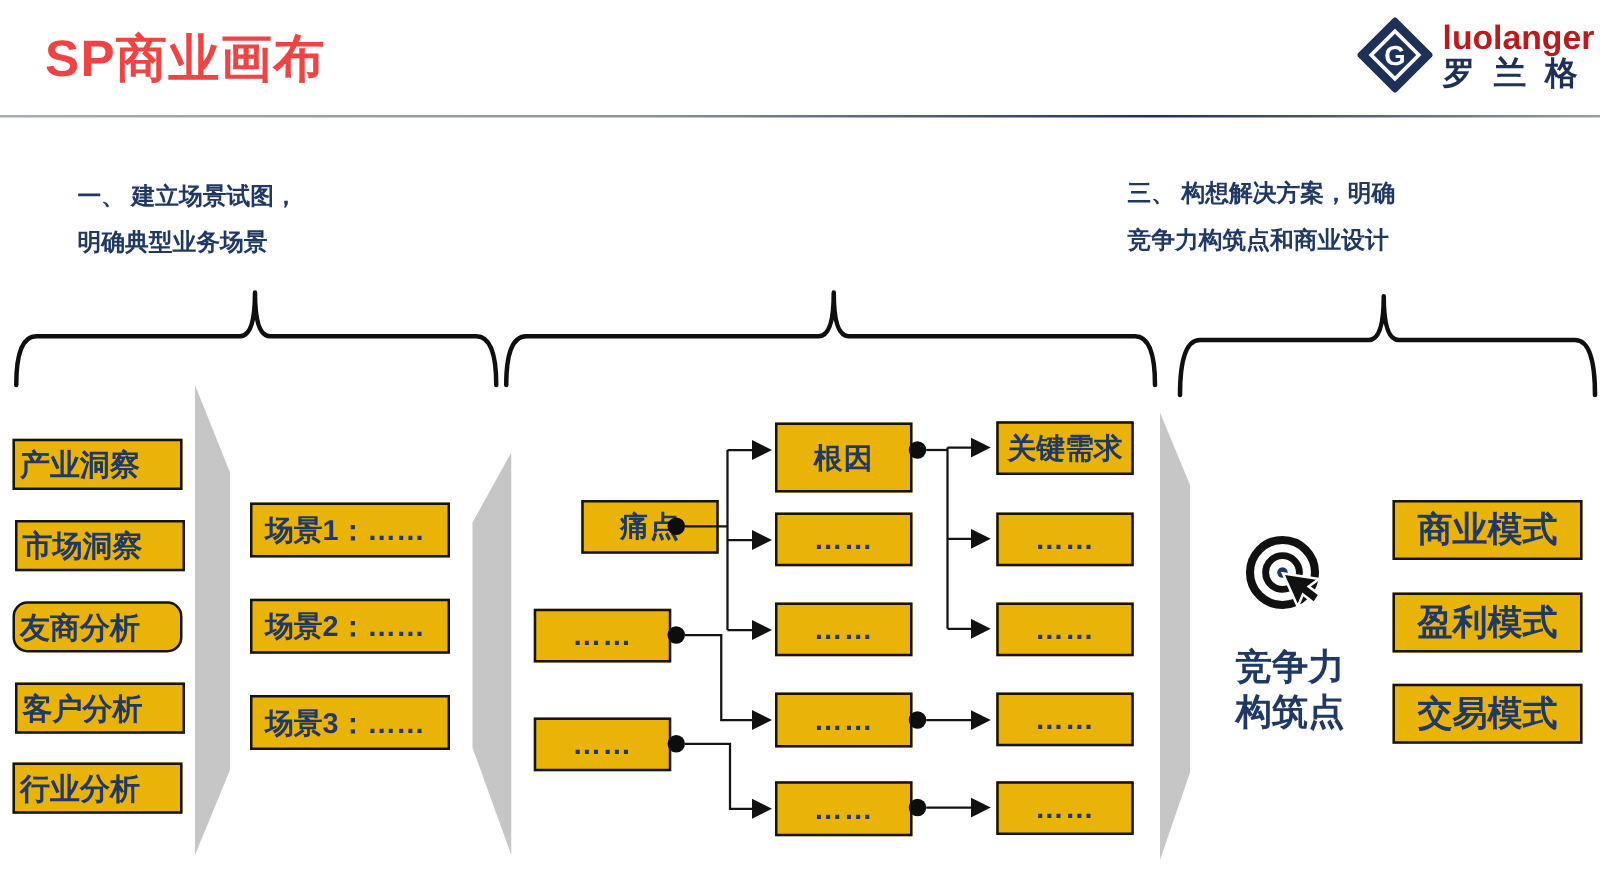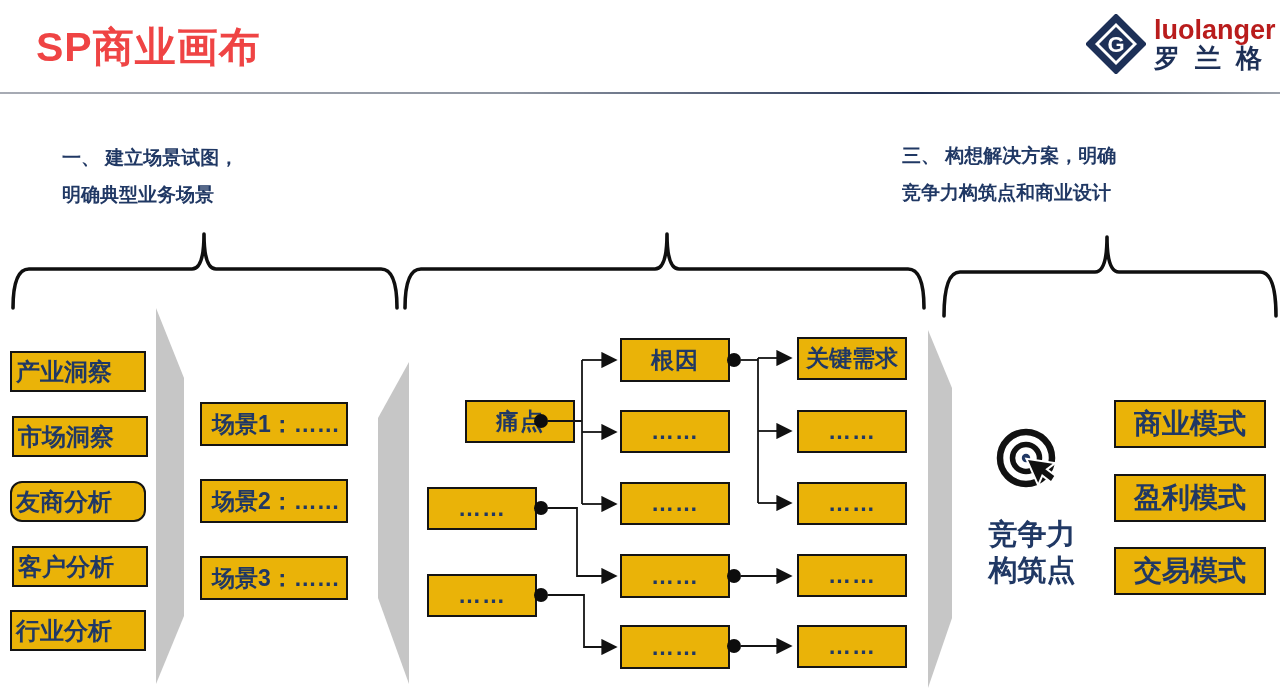--- a/index.html
+++ b/index.html
@@ -12,21 +12,21 @@
            background:linear-gradient(90deg,#a7abb4 0%,#8e95a1 40%,#223154 72%,#4a566b 82%,#9aa0aa 100%);}
   .logo{position:absolute;left:1086px;top:14px;display:flex;align-items:center;gap:8px;}
   .logo-text{display:flex;flex-direction:column;line-height:1.05;}
   .logo-en{font-size:27px;font-weight:800;color:#b91c1c;}
   .logo-cn{font-size:26px;font-weight:700;color:#1d3057;letter-spacing:15px;margin-top:1px;white-space:nowrap;}
   .sec-header{position:absolute;color:#203864;font-size:19px;font-weight:700;
               line-height:37px;text-align:left;white-space:nowrap;}
   .box{position:absolute;background:#eab308;border:2px solid #141414;box-sizing:border-box;
        color:#203864;display:flex;align-items:center;}
   .abox{width:136px;height:41px;font-size:24px;font-weight:600;padding-left:4px;}
-  .sbox{width:148px;height:44px;font-size:23px;font-weight:600;padding-left:10px;white-space:nowrap;}
+  .sbox{width:160px;height:44px;font-size:23px;font-weight:600;padding-left:10px;white-space:nowrap;}
   .mbox{width:110px;height:43px;font-size:23px;font-weight:700;justify-content:center;
         text-align:center;letter-spacing:1px;}
   .rbox{width:152px;height:48px;font-size:28px;font-weight:700;justify-content:center;
         border-width:2.5px;text-align:center;}
   .comp-label{position:absolute;left:962px;top:516px;width:140px;text-align:center;
               color:#203864;font-size:29px;font-weight:700;line-height:36px;}
   .overlay{position:absolute;left:0;top:0;width:1280px;height:698px;pointer-events:none;}
   .iconpos{position:absolute;left:990px;top:422px;}
 </style>
 </head>
@@ -66,21 +66,21 @@
   <div class="box abox" style="left:10px;top:610px;">行业分析</div>
 
   <div class="box sbox" style="left:200px;top:402px;">场景1：……</div>
   <div class="box sbox" style="left:200px;top:479px;">场景2：……</div>
   <div class="box sbox" style="left:200px;top:556px;">场景3：……</div>
 
   <div class="box mbox" style="left:427px;top:400px;margin-left:38px;">痛点</div>
   <div class="box mbox" style="left:427px;top:487px;">……</div>
   <div class="box mbox" style="left:427px;top:574px;">……</div>
 
-  <div class="box mbox" style="left:620px;top:338px;height:44px;">根因</div>
+  <div class="box mbox" style="left:620px;top:338px;height:56px;">根因</div>
   <div class="box mbox" style="left:620px;top:410px;height:43px;">……</div>
   <div class="box mbox" style="left:620px;top:482px;height:43px;">……</div>
   <div class="box mbox" style="left:620px;top:554px;height:44px;">……</div>
   <div class="box mbox" style="left:620px;top:625px;height:44px;">……</div>
 
   <div class="box mbox" style="left:797px;top:337px;letter-spacing:0;">关键需求</div>
   <div class="box mbox" style="left:797px;top:410px;">……</div>
   <div class="box mbox" style="left:797px;top:482px;">……</div>
   <div class="box mbox" style="left:797px;top:554px;">……</div>
   <div class="box mbox" style="left:797px;top:625px;">……</div>

